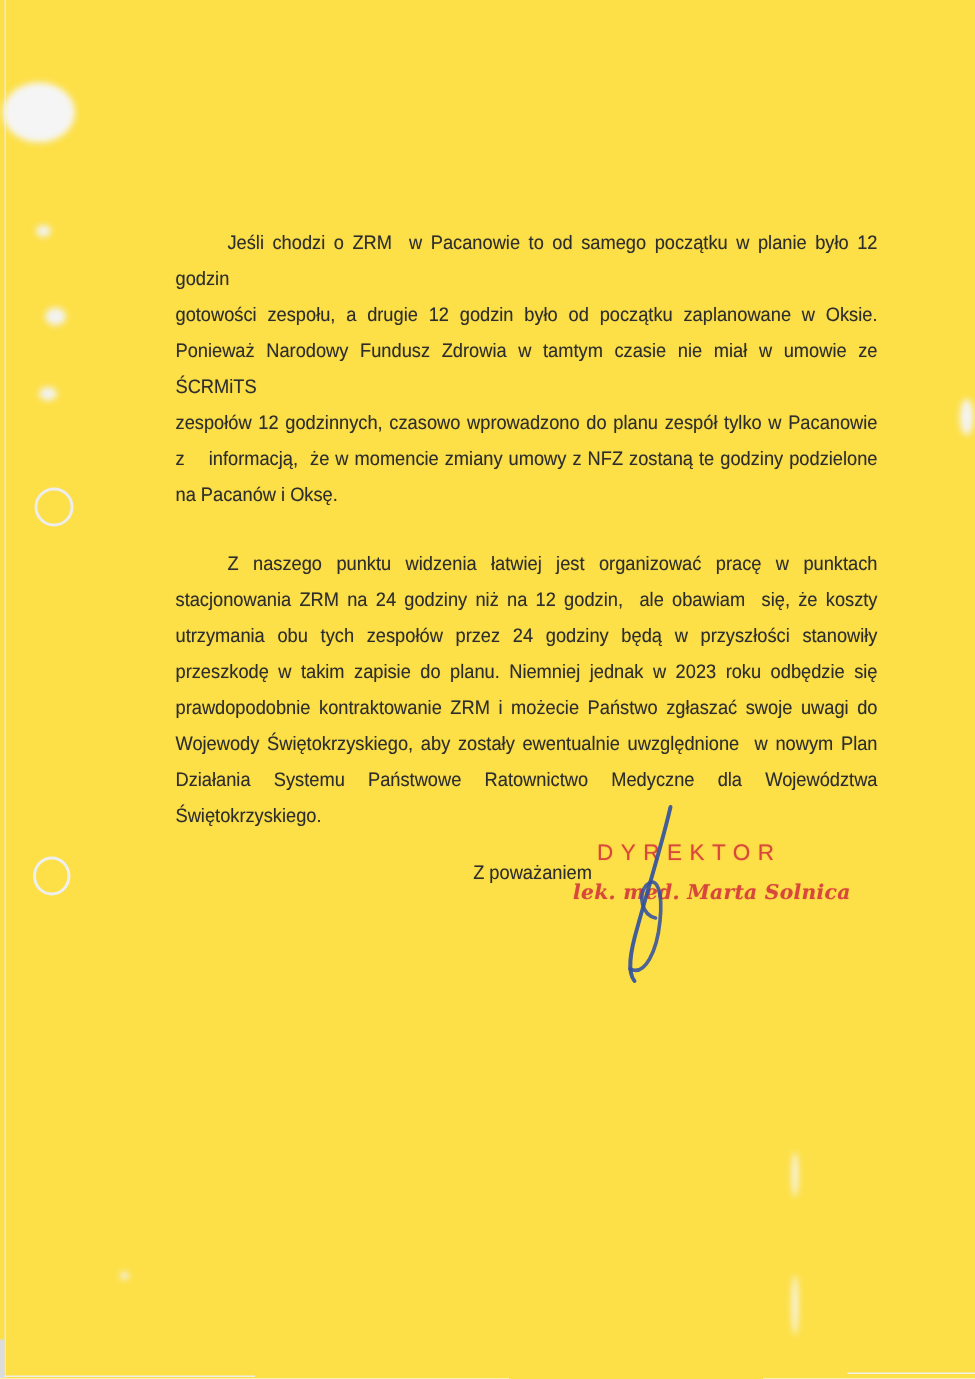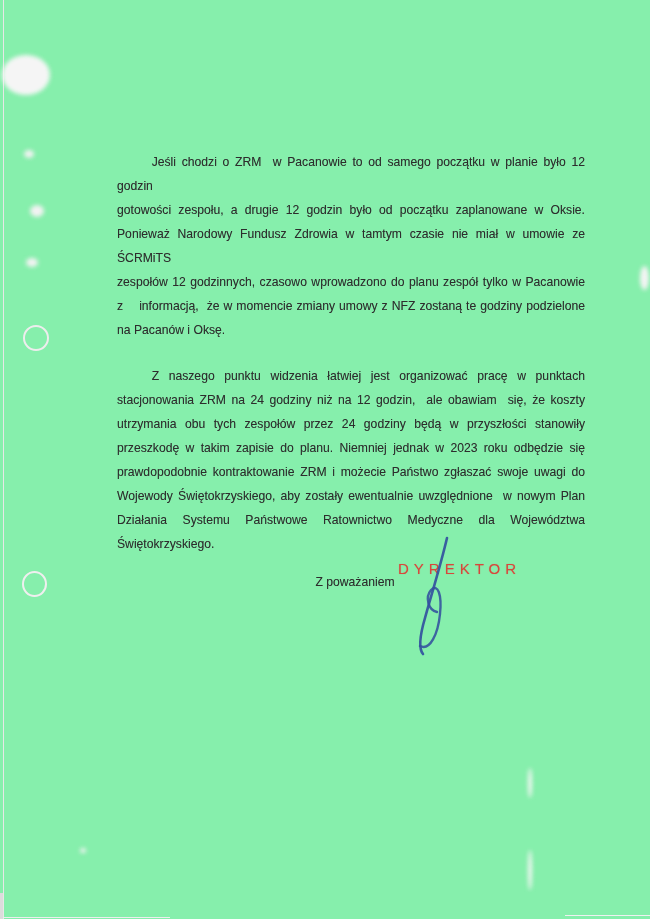--- a/index.html
+++ b/index.html
@@ -1,20 +1,20 @@
 <!DOCTYPE html>
 <html><head>
 <meta charset="utf-8">
 <style>
   html, body { margin: 0; padding: 0; background: #ffffff; }
   .page {
     position: relative;
     width: 650px;
     height: 919px;
-    background: #86efac;
+    background: #fde047;
     overflow: hidden;
     font-family: "Liberation Sans", sans-serif;
   }
 
   
   .letter {
     position: absolute;
     left: 117px;
     top: 150px;
     width: 500px;
@@ -120,19 +120,20 @@
       <div class="jl">przeszkodę w takim zapisie do planu. Niemniej jednak w 2023 roku odbędzie się</div>
       <div class="jl">prawdopodobnie kontraktowanie ZRM i możecie Państwo zgłaszać swoje uwagi do</div>
       <div class="jl">Wojewody Świętokrzyskiego, aby zostały ewentualnie uwzględnione&nbsp; w nowym Plan</div>
       <div class="jl">Działania Systemu Państwowe Ratownictwo Medyczne dla Województwa</div>
       <div class="ll">Świętokrzyskiego.</div>
     </div>
     <div class="closing">Z poważaniem</div>
   </div>
 
   <div class="stamp-title" style="color: rgb(216, 71, 60);">DYREKTOR</div>
+  <div class="stamp-name" style="color: rgb(216, 71, 60);">lek. med. Marta Solnica</div>
 
   <svg class="sig" viewBox="0 0 60 130" aria-hidden="true">
     <path d="M 42 8 C 36 34, 26 66, 20 88 C 15 105, 13 118, 18 124" fill="none" stroke="#33519e" stroke-width="2.6" stroke-linecap="round" opacity="0.92"></path>
     <path d="M 15 116 C 25 121, 33 104, 35 84 C 37 65, 33 53, 26 60 C 20 67, 23 80, 32 82" fill="none" stroke="#33519e" stroke-width="2.4" stroke-linecap="round" opacity="0.88"></path>
   </svg>
 
 </div>
 
 </body></html>

